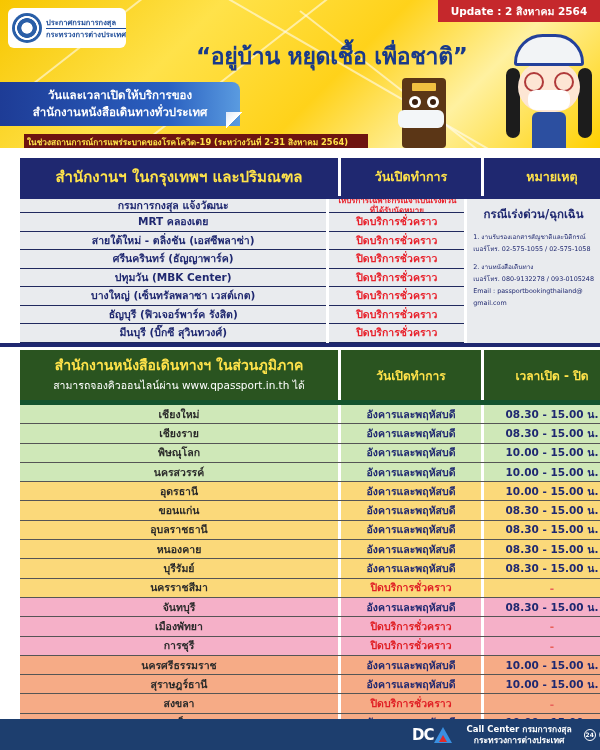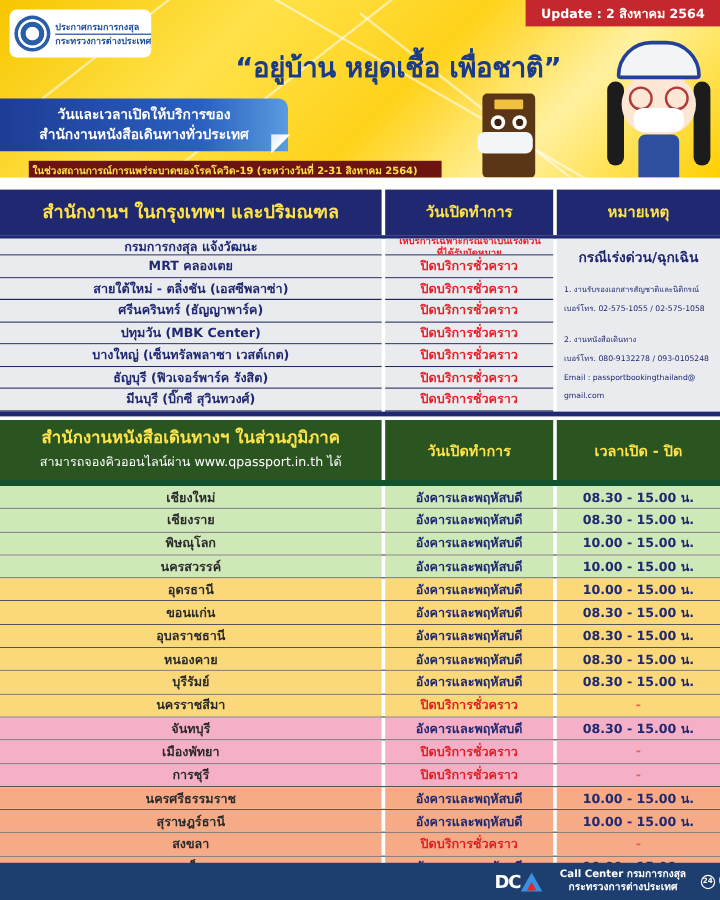--- a/index.html
+++ b/index.html
@@ -68,40 +68,40 @@
   .passport-mascot .label { position: absolute; left: 10px; top: 5px; width: 24px; height: 8px; background: #f0c040; border-radius: 1px; }
   .girl-mascot { position: absolute; left: 500px; top: 28px; width: 96px; height: 120px; }
   .girl-mascot .cap { position: absolute; left: 14px; top: 6px; width: 70px; height: 32px; background: #f2f4f6; border: 3px solid #23409a; border-radius: 36px 36px 4px 4px; }
   .girl-mascot .face { position: absolute; left: 18px; top: 34px; width: 62px; height: 50px; background: #fde6d4; border-radius: 28px; }
   .girl-mascot .glass { position: absolute; top: 44px; width: 20px; height: 20px; border: 2px solid #b03a3a; border-radius: 50%; }
   .girl-mascot .mask { position: absolute; left: 28px; top: 62px; width: 42px; height: 20px; background: #fff; border-radius: 8px; }
   .girl-mascot .hair { position: absolute; top: 40px; width: 14px; height: 70px; background: #1c1c1c; border-radius: 7px; }
   .girl-mascot .overall { position: absolute; left: 32px; top: 84px; width: 34px; height: 36px; background: #2c4fa0; border-radius: 6px 6px 0 0; }
 
   
-  .table { position: absolute; left: 0; width: 600px; }
+  .table { position: absolute; left: 0; width: 600px; padding-left: 20px; }
   .row { display: flex; width: 600px; }
   .cell {
     display: flex; align-items: center; justify-content: center; text-align: center;
     white-space: nowrap; overflow: hidden;
   }
   .c1 { width: 318px; }
   .c2 { width: 140px; margin-left: 3px; }
   .c3 { width: 136px; margin-left: 3px; }
 
   .bkk { top: 158px; }
   .bkk .head .cell { background: #1f2870; color: #ffe34a; height: 38px; font-weight: bold; }
   .bkk .head .c1 { font-size: 15px; }
   .bkk .head .c2, .bkk .head .c3 { font-size: 12.5px; }
   .bkk .head { border-bottom: 3px solid #1f2870; }
   .bkk .body { display: flex; background: #fff; }
   .bkk .col1, .bkk .col2 { display: flex; flex-direction: column; }
   .bkk .col1 { width: 318px; }
   .bkk .col2 { width: 140px; margin-left: 3px; }
-  .bkk .col3 { width: 136px; margin-left: 3px; background: #e9ebee; padding: 6px 6px; display: flex; flex-direction: column; justify-content: space-between; }
+  .bkk .col3 { width: 136px; margin-left: 3px; background: #e9ebee; padding: 6px 6px; display: flex; flex-direction: column; justify-content: flex-start; }
   .bkk .bcell {
     background: #e9ebee; border-bottom: 1.5px solid #20295e;
     display: flex; align-items: center; justify-content: center; font-size: 10.5px; white-space: nowrap; overflow: hidden;
   }
   .bkk .col1 .bcell { color: #1f2870; font-weight: bold; }
   .bkk .col2 .bcell { color: #e8202a; font-weight: bold; }
   .bkk .bcell.tall { height: 14px; text-align: center; }
   .bkk .bcell.norm { height: 18.5px; }
   .bkk .col2 .bcell.tall { flex-direction: column; font-size: 8px; line-height: 10px; }
   .bkk .bottom-bar { position: absolute; left: 0; width: 600px; height: 4px; background: #1f2870; }

